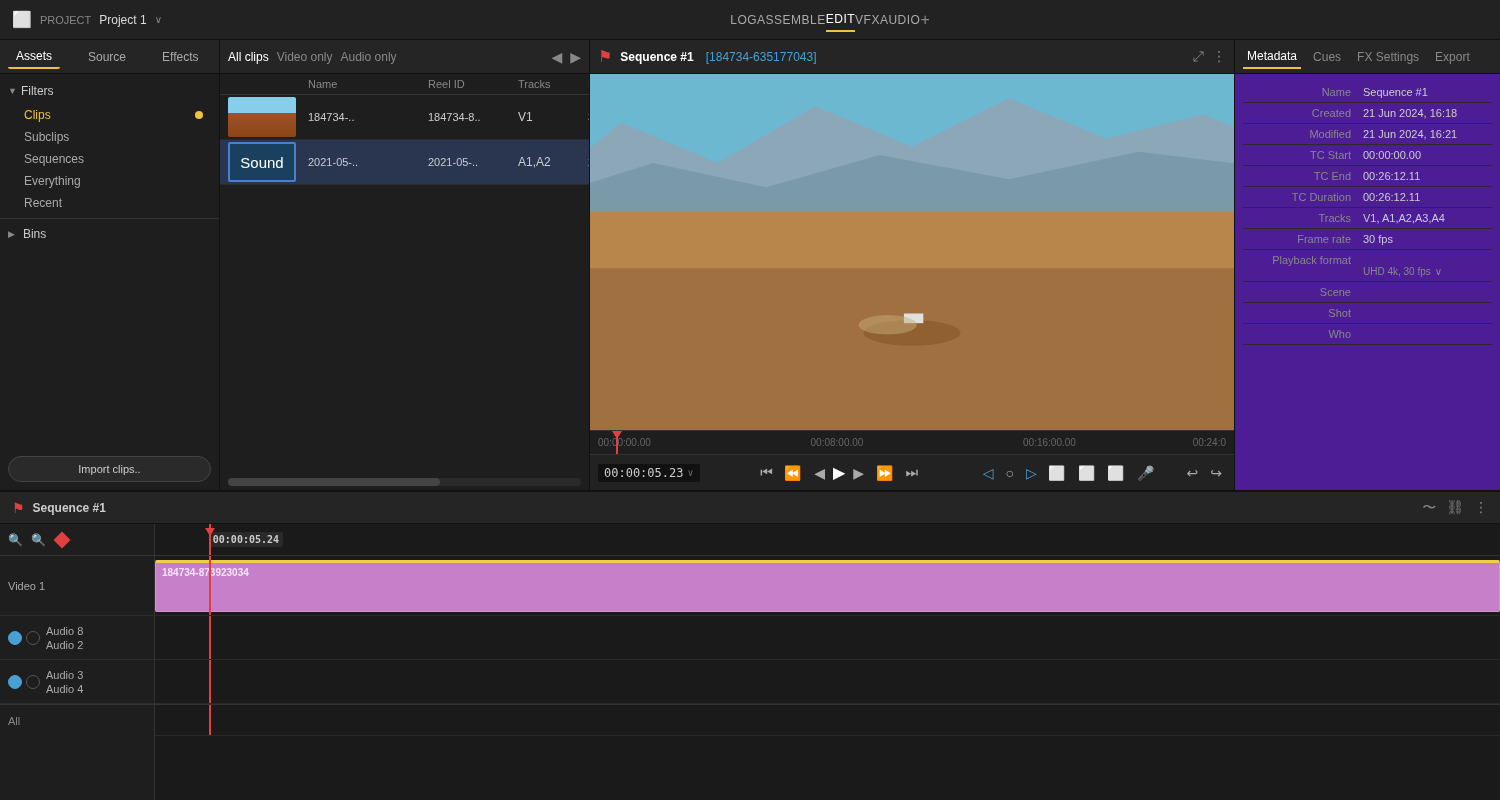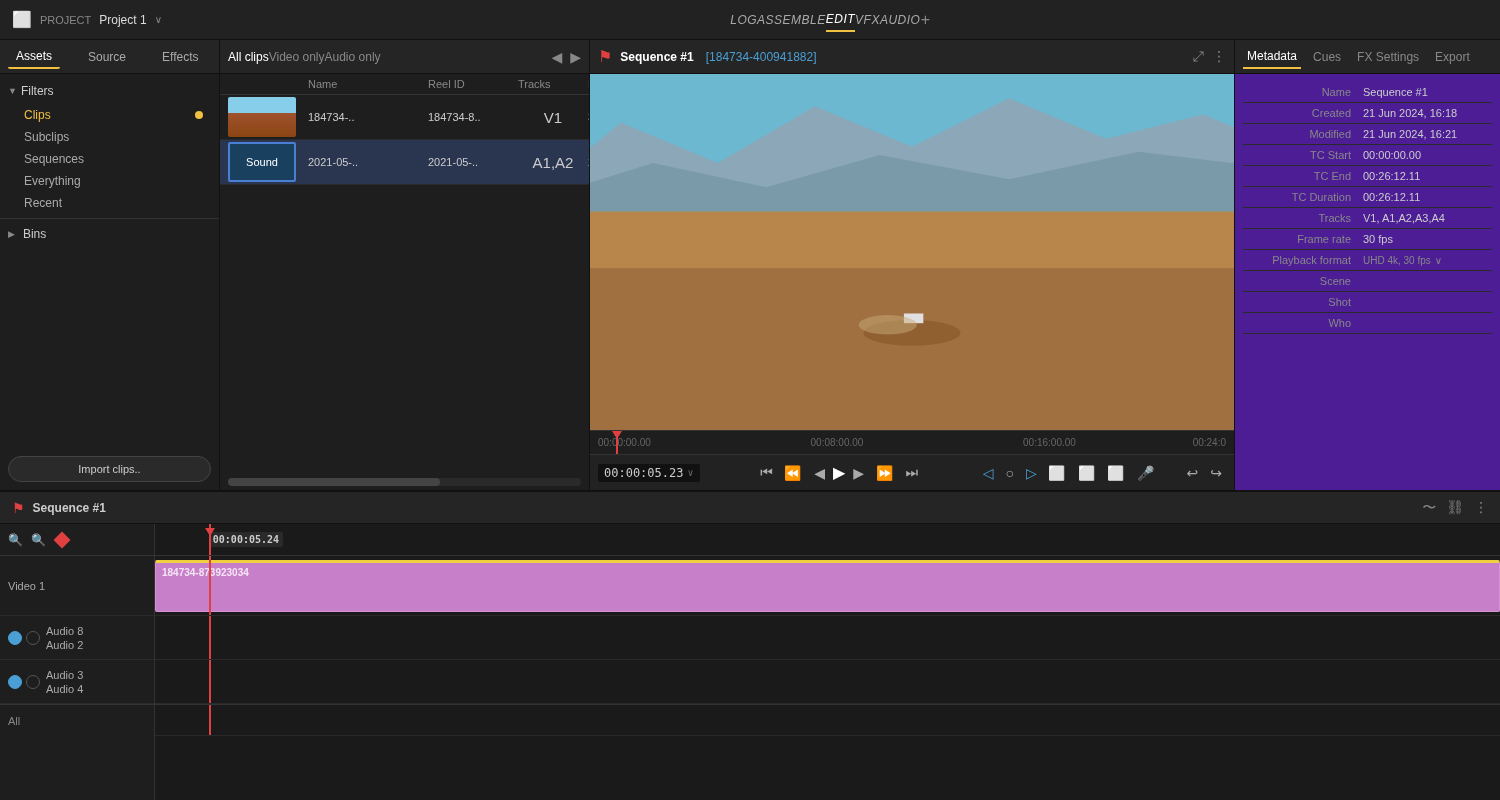--- a/index.html
+++ b/index.html
@@ -43,21 +43,20 @@
     .project-name {
       color: #ddd;
       font-size: 12px;
     }
     .caret { color: #888; font-size: 10px; }
     .top-nav {
       display: flex;
       align-items: center;
       flex: 1;
       justify-content: center;
-      font-style: italic;
     }
     .nav-item {
       color: #aaa;
       font-size: 12px;
       cursor: pointer;
       text-transform: uppercase;
       padding: 4px 0;
       letter-spacing: 0.5px;
     }
     .nav-item.active {
@@ -182,21 +181,21 @@
       flex-direction: column;
       flex-shrink: 0;
     }
     .clips-tabs {
       display: flex;
       align-items: center;
       height: 34px;
       background: #252525;
       border-bottom: 1px solid #111;
       padding: 0 8px;
-      gap: 0;
+      gap: 8px;
     }
     .clips-tab {
       color: #888;
       font-size: 12px;
       cursor: pointer;
       padding: 4px 0;
     }
     .clips-tab.active { color: #fff; }
     .clips-nav {
       margin-left: auto;
@@ -248,21 +247,21 @@
       align-items: center;
       justify-content: center;
       color: #4a9fd4;
       font-size: 18px;
     }
     .clip-thumb-selected {
       border: 2px solid #4a7fd4;
     }
     .clip-name { font-size: 11px; color: #ccc; }
     .clip-reel { font-size: 11px; color: #ccc; }
-    .clip-tracks { font-size: 15px; color: #ccc; text-align: center; }
+    .clip-tracks { font-size: 12px; color: #ccc; }
     .clip-fps { font-size: 11px; color: #ccc; }
 
     .clips-scrollbar {
       height: 8px;
       background: #2a2a2a;
       margin: 4px 8px;
       border-radius: 4px;
     }
     .clips-scrollbar-thumb {
       height: 100%;
@@ -456,21 +455,21 @@
     .meta-value {
       color: #ccc;
       font-size: 11px;
       flex: 1;
     }
     .meta-value.dropdown {
       display: flex;
       align-items: center;
       gap: 4px;
     }
-    .meta-value.dropdown span { font-size: 10px; color: #888; }
+    .meta-value.dropdown span { font-size: 10px; color: #888; margin-top: 12px; }
 
     
     .timeline-section {
       height: 310px;
       background: #1a1a1a;
       border-top: 2px solid #111;
       display: flex;
       flex-direction: column;
       flex-shrink: 0;
     }
@@ -752,42 +751,42 @@
         <div class="clip-name">184734-..</div>
         <div class="clip-reel">184734-8..</div>
         <div class="clip-tracks">V1</div>
         <div class="clip-fps">30</div>
       </div>
 
       <div class="clip-row selected">
         <div>
           <div class="clip-thumb clip-thumb-selected">
             <div class="clip-thumb-sound">
-              <span style="font-size:11px;color:#fff;">Sound</span>
+              <span style="font-size:15px;color:#fff;">Sound</span>
             </div>
           </div>
         </div>
         <div class="clip-name">2021-05-..</div>
         <div class="clip-reel">2021-05-..</div>
         <div class="clip-tracks">A1,A2</div>
         <div class="clip-fps">24</div>
       </div>
     </div>
 
     <div style="flex:1;"></div>
     <div class="clips-scrollbar">
       <div class="clips-scrollbar-thumb"></div>
     </div>
   </div>
 
   <div class="preview-panel">
     <div class="preview-header">
       <span class="preview-flag">⚑</span>
       <span class="preview-title">Sequence #1</span>
-      <span class="preview-timecode">[184734-400941882]</span>
+      <span class="preview-timecode">[184734-635177043]</span>
       <div class="preview-header-icons">
         <span>⤢</span>
         <span>⋮</span>
       </div>
     </div>
 
     <div class="preview-video">
       <div class="video-frame">
         <div class="video-red-bar"></div>
 

